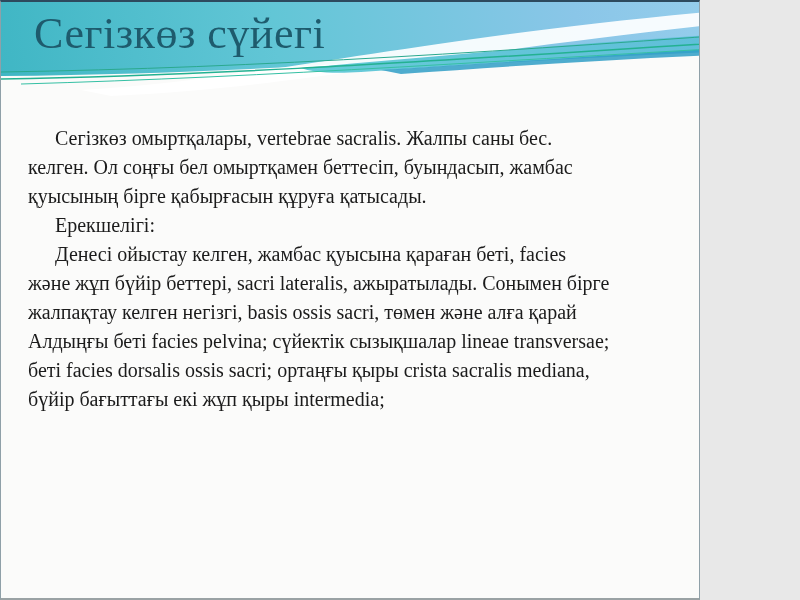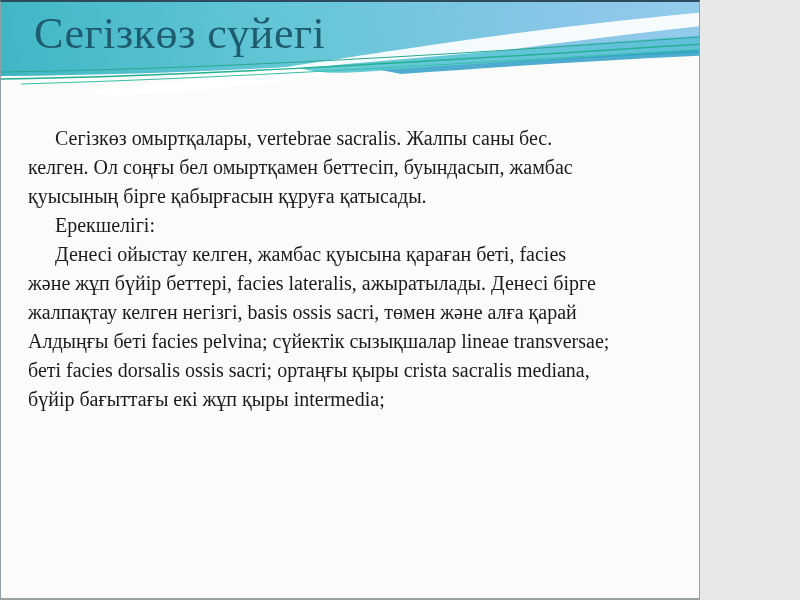--- a/index.html
+++ b/index.html
@@ -89,20 +89,20 @@
   </svg>
 
   <h1 class="slide-title">Сегізкөз сүйегі</h1>
 
   <div class="slide-body">
       <div class="line indent">Сегізкөз омыртқалары, vertebrae sacralis. Жалпы саны бес.</div>
       <div class="line">келген. Ол соңғы бел омыртқамен беттесіп, буындасып, жамбас</div>
       <div class="line">қуысының бірге қабырғасын құруға қатысады.</div>
       <div class="line indent">Ерекшелігі:</div>
       <div class="line indent">Денесі ойыстау келген, жамбас қуысына қараған беті, facies</div>
-      <div class="line">және жұп бүйір беттері, facies lateralis, ажыратылады. Денесі бірге</div>
+      <div class="line">және жұп бүйір беттері, sacri lateralis, ажыратылады. Сонымен бірге</div>
       <div class="line">жалпақтау келген негізгі, basis ossis sacri, төмен және алға қарай</div>
       <div class="line">Алдыңғы беті facies pelvina; сүйектік сызықшалар lineae transversae;</div>
       <div class="line">беті facies dorsalis ossis sacri; ортаңғы қыры crista sacralis mediana,</div>
       <div class="line">бүйір бағыттағы екі жұп қыры intermedia;</div>
     </div>
 
 </div>
 
 </body></html>

